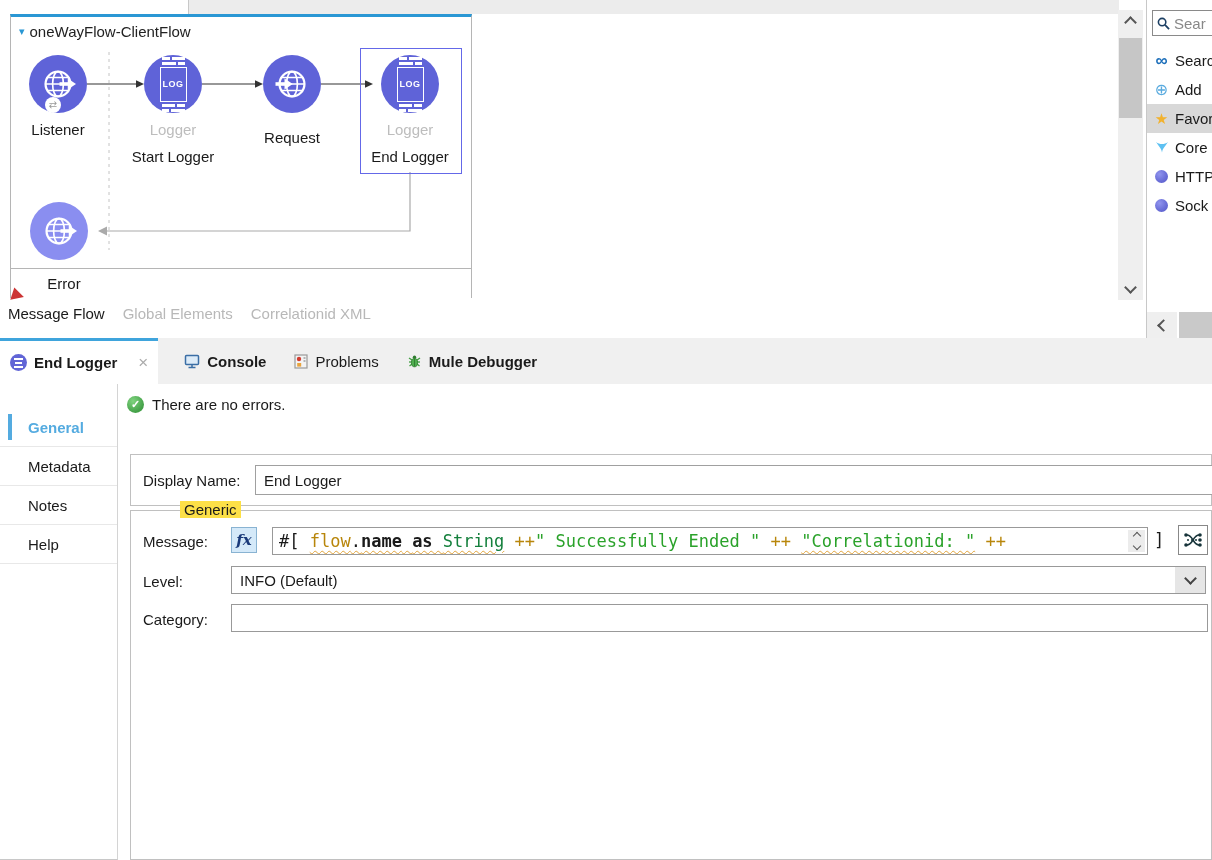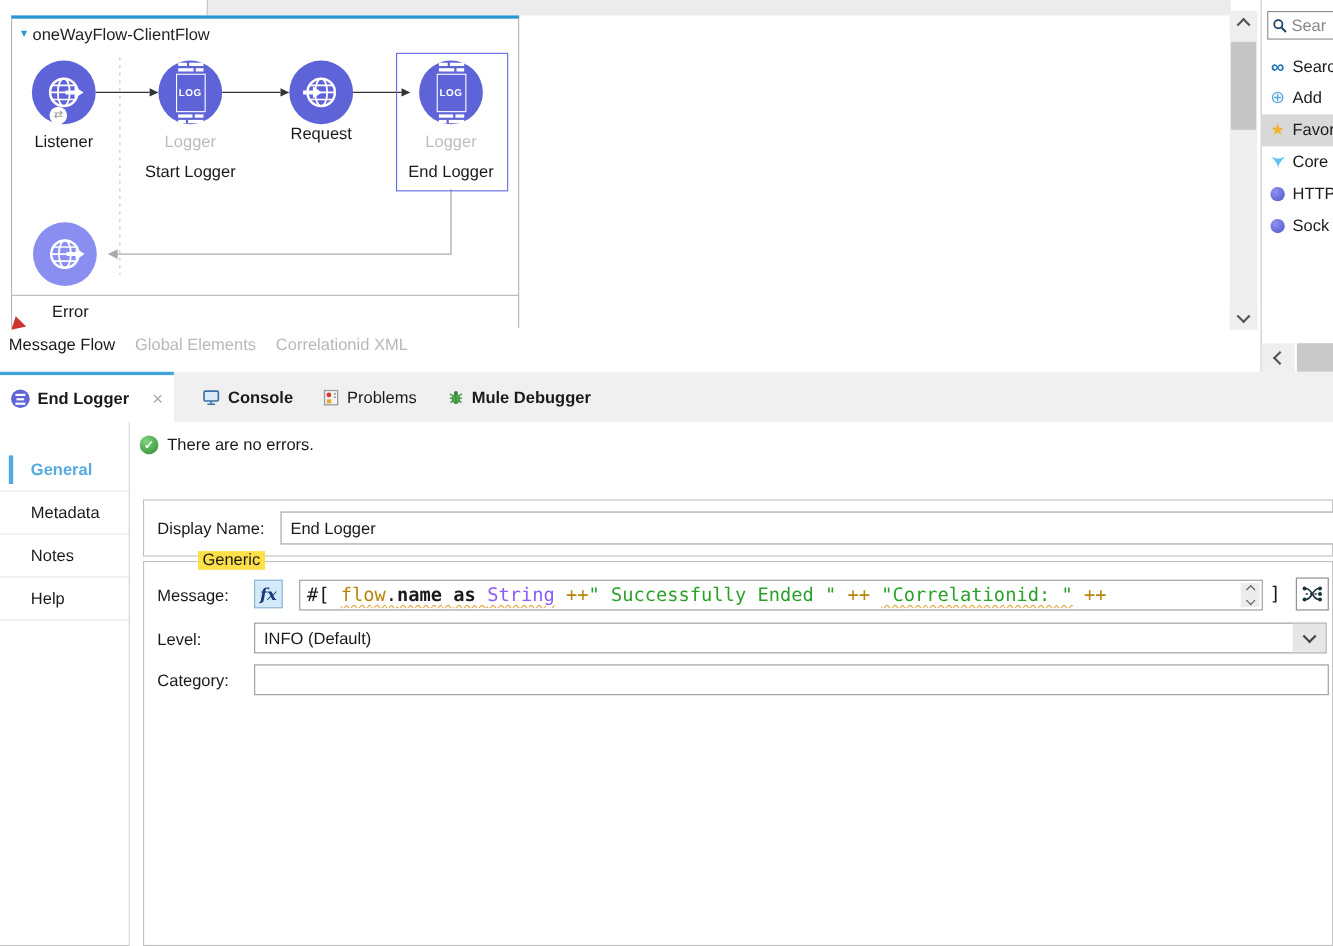--- a/index.html
+++ b/index.html
@@ -102,21 +102,21 @@
   .flabel{position:absolute;left:12px;font-size:15px;}
   .fxbtn{position:absolute;left:100px;top:16px;width:26px;height:26px;background:#d4e9f9;
          border:1px solid #89b3d2;box-sizing:border-box;display:flex;align-items:center;justify-content:center;
          font-family:"DejaVu Serif",serif;font-style:italic;font-weight:bold;font-size:15px;color:#1a3a7a;}
   .exprfield{position:absolute;left:141px;top:16px;width:876px;height:28px;border:1px solid #999;
              box-sizing:border-box;background:#fff;display:flex;align-items:center;overflow:hidden;}
   .exprtext{white-space:pre;font-family:"DejaVu Sans Mono",monospace;font-size:17px;padding-left:6px;}
   .tk-plain{color:#1a1a1a;}
   .tk-ident{color:#b8860b;}
   .tk-kw{color:#1a1a1a;font-weight:bold;}
-  .tk-type{color:#8b5cf6;}
+  .tk-type{color:#15803d;}
   .tk-op{color:#b8860b;}
   .tk-str{color:#2aa22a;}
   .wavy{text-decoration-line:underline;text-decoration-style:wavy;text-decoration-color:#e2a43a;
         text-decoration-thickness:1px;text-underline-offset:3px;}
   .spinner{position:absolute;right:2px;top:2px;width:17px;height:22px;background:#ececec;
            display:flex;flex-direction:column;align-items:center;justify-content:center;gap:4px;}
   .spinner .chev{width:5px;height:5px;border-width:1.5px;border-color:#555;}
   .exprclose{position:absolute;left:1023px;top:19px;font-family:"DejaVu Sans Mono",monospace;font-size:17px;}
   .mapbtn{position:absolute;left:1047px;top:14px;width:30px;height:30px;border:1px solid #888;
           background:#fff;box-sizing:border-box;display:flex;align-items:center;justify-content:center;}
@@ -194,21 +194,21 @@
 
     <div class="node" style="left:252px;top:38px">
       <svg width="36" height="36" viewBox="-12 -12 24 24">
         <circle r="8.3" fill="none" stroke="#fff" stroke-width="1.5"></circle>
         <ellipse rx="3.6" ry="8.3" fill="none" stroke="#fff" stroke-width="1.1"></ellipse>
         <path d="M-8 0 H8 M-7 -4.3 H7 M-7 4.3 H7" stroke="#fff" stroke-width="1" fill="none"></path>
         <path d="M-11 0 H-4" stroke="#fff" stroke-width="2.4"></path>
         <path d="M-5 -3.6 L0.5 0 L-5 3.6 Z" fill="#fff"></path>
       </svg>
     </div>
-    <div class="nlabel" style="left:216px;top:96px">Request</div>
+    <div class="nlabel" style="left:216px;top:112px">Request</div>
 
     <div class="node" style="left:370px;top:38px">
       <div class="logmark">
         <div class="lr">
             <i style="width:8px"></i>
             <i style="width:13px"></i>
           </div>
         <div class="lr">
             <i style="width:14px"></i>
             <i style="width:7px"></i>

